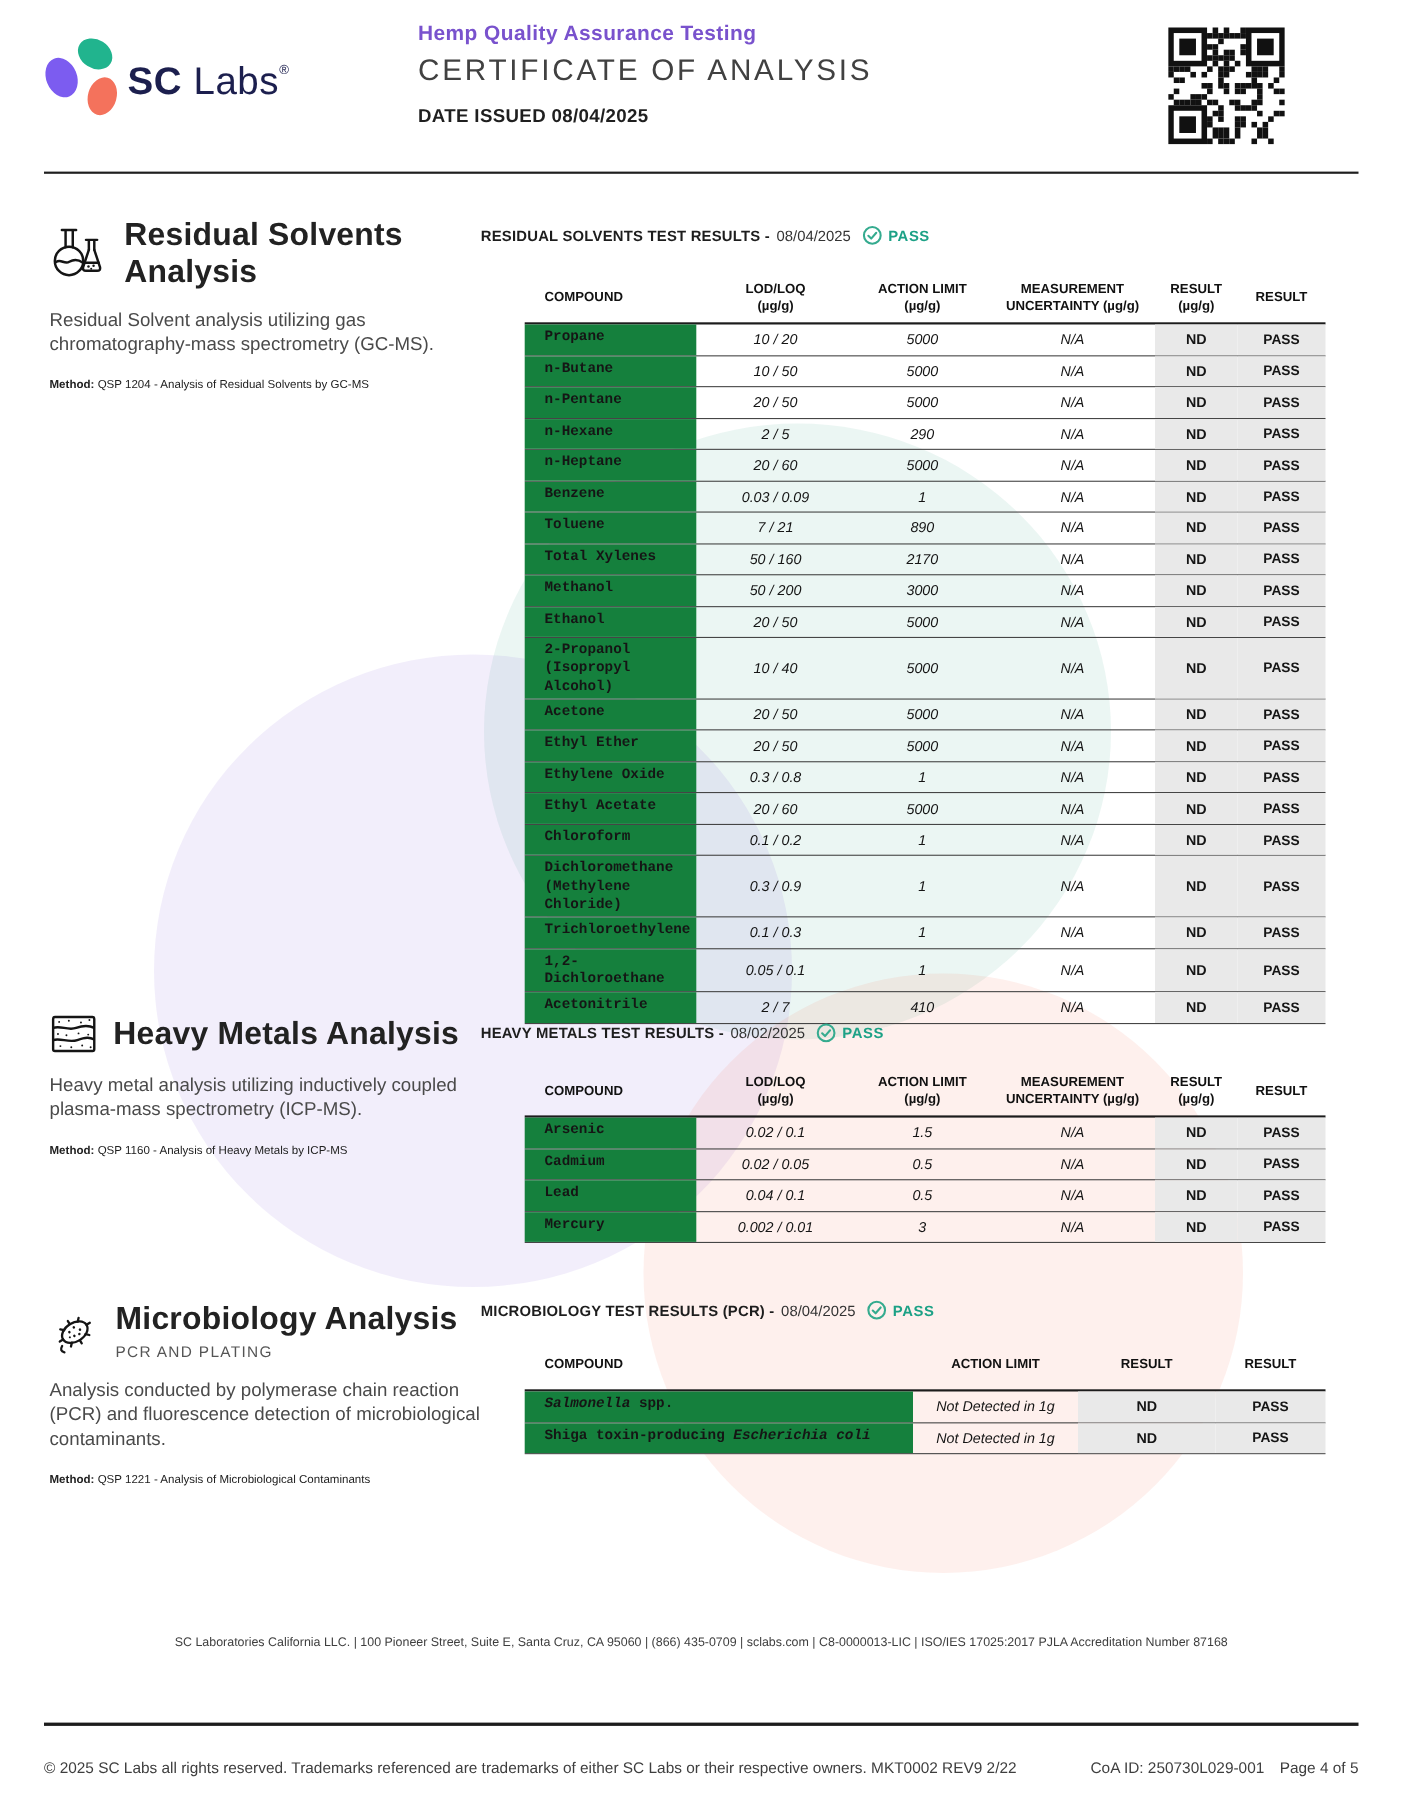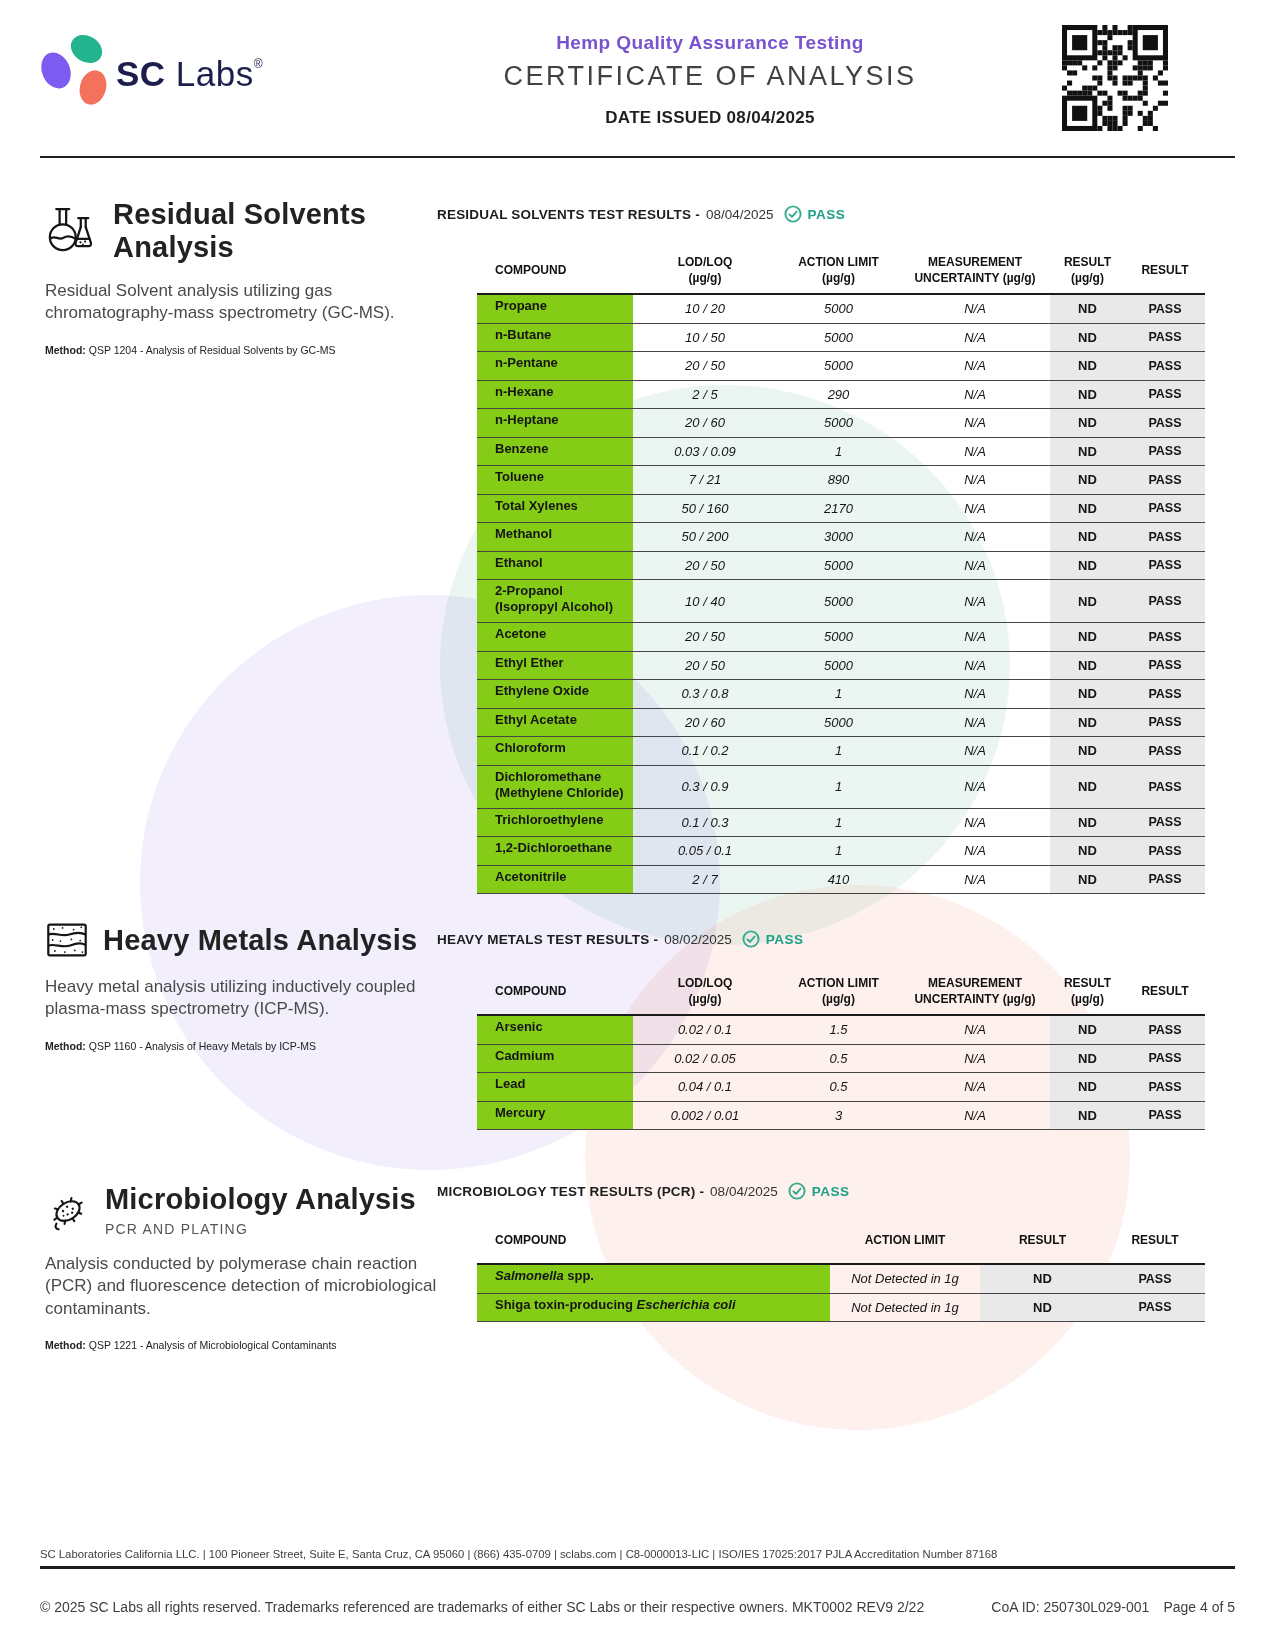--- a/index.html
+++ b/index.html
@@ -16,21 +16,21 @@
   .logo { position:absolute; left:40px; top:30px; width:340px; height:90px; }
   .logo .blob { position:absolute; border-radius:50%; }
   .blob-teal   { left:30px; top:6px;  width:33px; height:26px; background:#21b48e; transform:rotate(32deg); }
   .blob-purple { left:2px;  top:22px; width:28px; height:37px; background:#7c5cf0; transform:rotate(-22deg); }
   .blob-orange { left:40px; top:40px; width:26px; height:35px; background:#f4725c; transform:rotate(16deg); }
   .logo-text { position:absolute; left:76px; top:24px; font-size:35px; color:#1c1f4e; letter-spacing:.5px; }
   .logo-sc { font-weight:bold; }
   .logo-labs { font-weight:400; }
   .logo-reg { font-size:12px; vertical-align:18px; color:#1c1f4e; }
 
-  .header-right { position:absolute; left:380px; top:32px; width:660px; text-align:center; }
+  .header-right { position:absolute; left:380px; top:20px; width:660px; text-align:left; }
   .program-title { font-size:19px; font-weight:bold; color:#7952cd; letter-spacing:.4px; }
   .doc-title { margin-top:7px; font-size:27px; font-weight:400; color:#414141; letter-spacing:2.5px; }
   .date-issued { margin-top:16px; font-size:17px; font-weight:bold; color:#1f1f1f; letter-spacing:.3px; }
 
   .qr { position:absolute; left:1062px; top:24px; width:106px; height:108px; }
 
   .header-rule { position:absolute; left:40px; top:156px; width:1195px; height:2px; background:#1f1f1f; }
 
   
   .section { position:absolute; left:45px; width:392px; }
@@ -54,36 +54,36 @@
   .grid-row { display:grid; }
   .g6 { grid-template-columns:156px 144px 123px 150px 75px 80px; }
   .g4 { grid-template-columns:353px 150px 125px 100px; }
   .grid-header { border-bottom:2px solid #1c1c1c; min-height:46px; }
   .hcell { display:flex; flex-direction:column; justify-content:center; align-items:center;
            font-weight:bold; font-size:12px; line-height:1.3; color:#111; text-align:center; }
   .hcell.left { align-items:flex-start; padding-left:18px; }
   .row-data { border-bottom:1px solid #454545; }
   .cell { display:flex; align-items:center; justify-content:center; font-size:13px; color:#151515;
           min-height:27.5px; }
-  .cell.compound { justify-content:flex-start; padding:3px 6px 3px 18px; background:#84cc16;
-                   font-weight:bold; flex-direction:column; align-items:flex-start; line-height:1.25; }
+  .cell.compound { justify-content:flex-start; padding:3px 6px 3px 18px; background:#15803d;
+                   font-weight:bold; flex-direction:column; align-items:flex-start; line-height:1.25;font-family:Liberation Mono, monospace; }
   .cell.compound > div { width:100%; }
   .cell.mid { font-style:italic; }
   .cell.result, .cell.pass { background:#e9e9e9; font-weight:bold; }
   .cell.pass { font-size:12.5px; }
   .row-tall .cell { min-height:42px; }
   .ital { font-style:italic; }
 
   .mb26 { margin-bottom:26px; }
   .mb22 { margin-bottom:22px; }
   .mb19 { margin-bottom:19px;text-align:center; }
 
   
   .footer-rule { position:absolute; left:40px; top:1566px; width:1195px; height:2.5px; background:#1c1c1c; }
-  .footer-line1 { position:absolute; left:40px; top:1548px; width:1195px; font-size:11.3px; color:#3e3e3e; }
+  .footer-line1 { position:absolute; left:40px; top:1487px; width:1195px; font-size:11.3px; color:#3e3e3e;text-align:center; }
   .footer-line2 { position:absolute; left:40px; top:1599px; width:1195px; font-size:14px; color:#3e3e3e;
                   display:flex; justify-content:space-between; }
   .footer-line2 .right-group span { margin-left:14px; }
 </style>
 </head>
 <body>
 
 <div class="page">
 
   <div class="decor decor-teal"></div>

